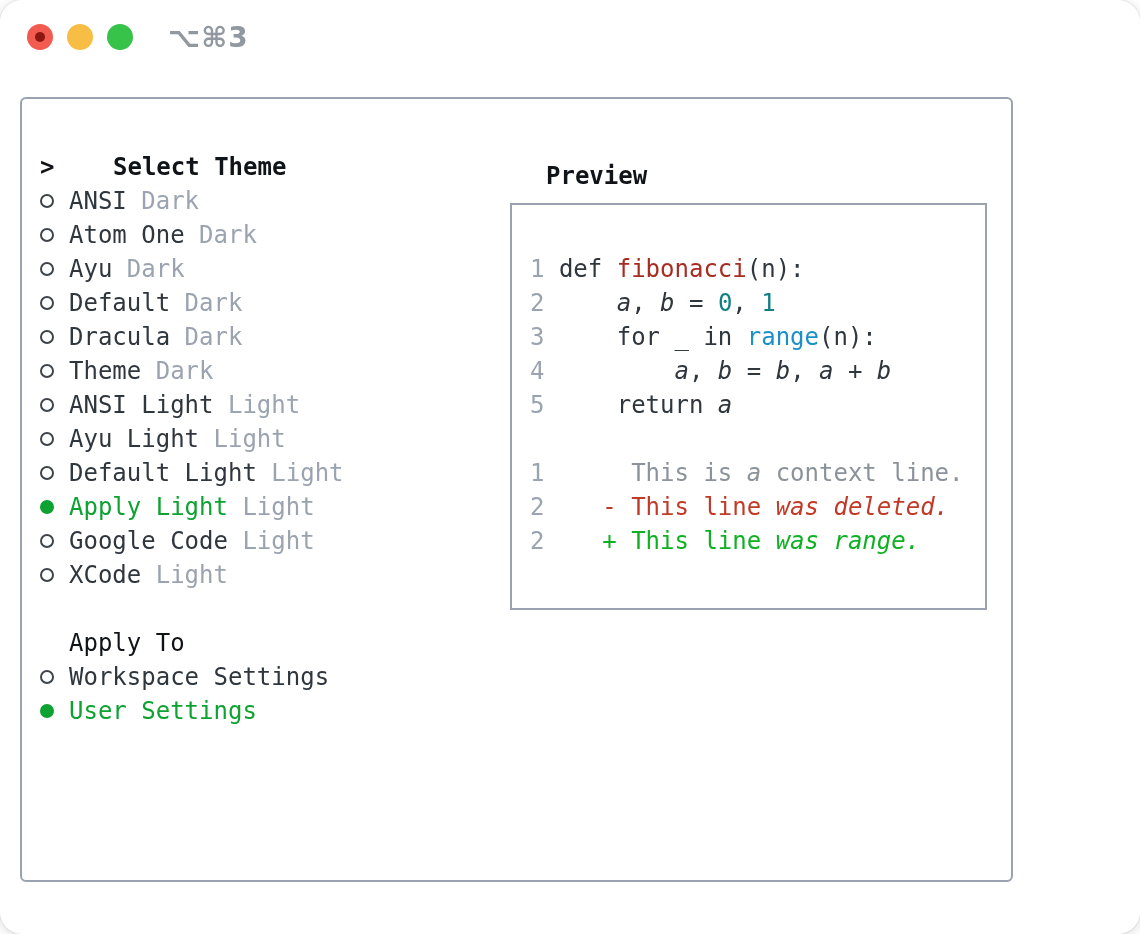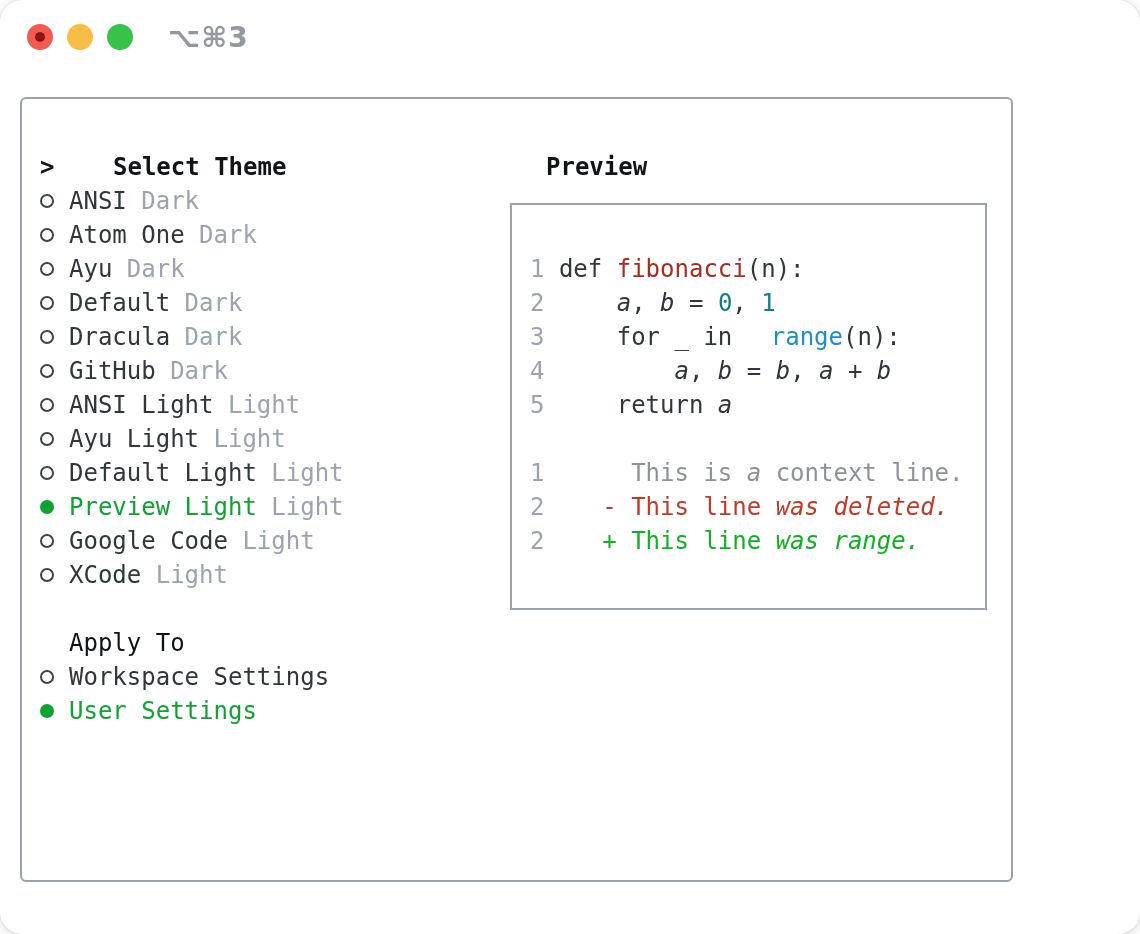--- a/index.html
+++ b/index.html
@@ -33,32 +33,32 @@
   .prompt{font-weight:bold;color:var(--heading);}
   .hdr{font-weight:bold;color:var(--heading);margin-left:44px;}
   .t-name{color:var(--text);}
   .t-name.sel{color:var(--green);}
   .t-var{color:var(--muted);}
   .apply-hdr{color:var(--heading);}
   .opt-name.sel{color:var(--green);}
   .help{color:var(--muted);}
   
   .left-col{position:absolute;left:18px;top:51px;width:450px;}
-  .right-col{position:absolute;left:480px;top:51px;width:495px;}
+  .right-col{position:absolute;left:480px;top:60px;width:495px;}
   .preview-box{
     position:absolute;left:488px;top:104px;width:477px;height:407px;box-sizing:border-box;
     border:2px solid var(--border);background:#fff;padding:47px 0 0 18px;overflow:hidden;
   }
   .code-row{height:34px;display:flex;align-items:center;font-size:24px;white-space:pre;}
   
   .ln{color:var(--muted);}
   .p{color:var(--text);}
   .fn{color:var(--func-red);}
   .num{color:var(--number-teal);}
-  .bi{color:var(--builtin-blue);margin-left:24px;}
+  .bi{color:var(--builtin-blue);}
   .v{color:var(--text);font-style:italic;}
   .ctx{color:var(--context-gray);}
   .del{color:var(--diff-red);}
   .add{color:var(--diff-green);}
   .i{font-style:italic;}
 </style>
 </head>
 <body>
 
 <div class="window">
@@ -80,25 +80,25 @@
       <div class="row">
         <span class="marker"><span class="prompt">&gt;</span></span>
         <span class="hdr">Select Theme</span>
       </div>
       <div id="theme-rows">
           <div class="row"><span class="marker"><span class="radio"></span></span><span class="t-name">ANSI</span><span class="t-var"> Dark</span></div>
           <div class="row"><span class="marker"><span class="radio"></span></span><span class="t-name">Atom One</span><span class="t-var"> Dark</span></div>
           <div class="row"><span class="marker"><span class="radio"></span></span><span class="t-name">Ayu</span><span class="t-var"> Dark</span></div>
           <div class="row"><span class="marker"><span class="radio"></span></span><span class="t-name">Default</span><span class="t-var"> Dark</span></div>
           <div class="row"><span class="marker"><span class="radio"></span></span><span class="t-name">Dracula</span><span class="t-var"> Dark</span></div>
-          <div class="row"><span class="marker"><span class="radio"></span></span><span class="t-name">GitHub</span><span class="t-var"> Dark</span></div>
+          <div class="row"><span class="marker"><span class="radio"></span></span><span class="t-name">Theme</span><span class="t-var"> Dark</span></div>
           <div class="row"><span class="marker"><span class="radio"></span></span><span class="t-name">ANSI Light</span><span class="t-var"> Light</span></div>
           <div class="row"><span class="marker"><span class="radio"></span></span><span class="t-name">Ayu Light</span><span class="t-var"> Light</span></div>
           <div class="row"><span class="marker"><span class="radio"></span></span><span class="t-name">Default Light</span><span class="t-var"> Light</span></div>
-          <div class="row"><span class="marker"><span class="radio sel"></span></span><span class="t-name sel">Preview Light</span><span class="t-var"> Light</span></div>
+          <div class="row"><span class="marker"><span class="radio sel"></span></span><span class="t-name sel">Apply Light</span><span class="t-var"> Light</span></div>
           <div class="row"><span class="marker"><span class="radio"></span></span><span class="t-name">Google Code</span><span class="t-var"> Light</span></div>
           <div class="row"><span class="marker"><span class="radio"></span></span><span class="t-name">XCode</span><span class="t-var"> Light</span></div>
         </div>
       <div class="row"></div>
       <div class="row">
         <span class="marker"></span>
         <span class="apply-hdr">Apply To</span>
       </div>
       <div id="apply-rows">
           <div class="row"><span class="marker"><span class="radio"></span></span><span class="opt-name">Workspace Settings</span></div>

